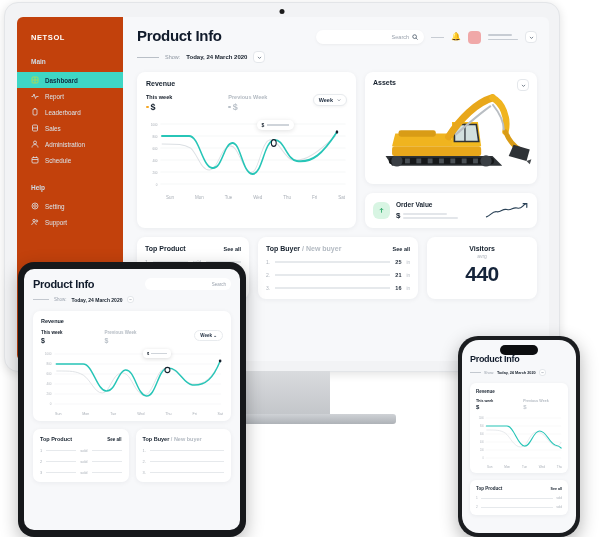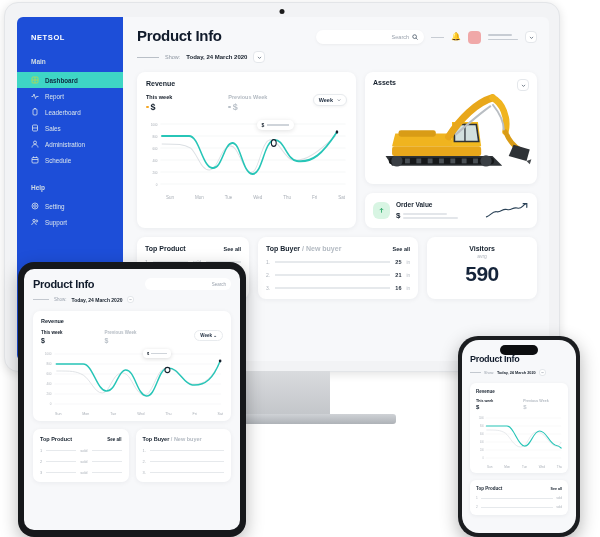--- a/index.html
+++ b/index.html
@@ -34,21 +34,21 @@
   }
   #stand-base {
     position: absolute; left: 168px; top: 414px; width: 228px; height: 10px;
     background: linear-gradient(180deg,#cfd2d6 0%, #aeb2b7 100%);
     border-radius: 3px;
   }
 
   
   #sidebar {
     width: 106px; flex: 0 0 106px; height: 100%;
-    background: #1d4ed8; color: #e7eef3; padding: 12px 0 0 0;
+    background: #c2410c; color: #e7eef3; padding: 12px 0 0 0;
     position: relative;
   }
   .brand { font-size: 7.5px; font-weight: 700; letter-spacing: .6px; padding: 4px 0 0 14px; color:#fff;}
   .sec-label { font-size: 6.5px; font-weight: 700; color:#cfdbe4; padding: 16px 0 7px 14px; }
   .nav-item {
     display:flex; align-items:center; gap:6px;
     height: 16px; padding-left: 14px; font-size: 6.3px; color:#dae5ec;
   }
   .nav-item.active { background:#3ed6c5; color:#0e2c42; font-weight:700; }
   .nav-item.active .ico svg { stroke:#b9d94e; }
@@ -542,21 +542,21 @@
               <span>3.</span>
                 <span class="fill"></span>
               <span class="val">16</span>
               <span class="unit">in</span>
             </div>
           </section>
 
           <section class="card" id="visitors-card">
             <div class="vis-title">Visitors</div>
             <div class="vis-sub">avrg</div>
-            <div class="vis-num">590</div>
+            <div class="vis-num">440</div>
           </section>
         </div>
       </main>
     </div>
   </div>
   <div id="stand-neck"></div>
   <div id="stand-base"></div>
 
   <div id="tablet">
     <div id="tablet-screen">

